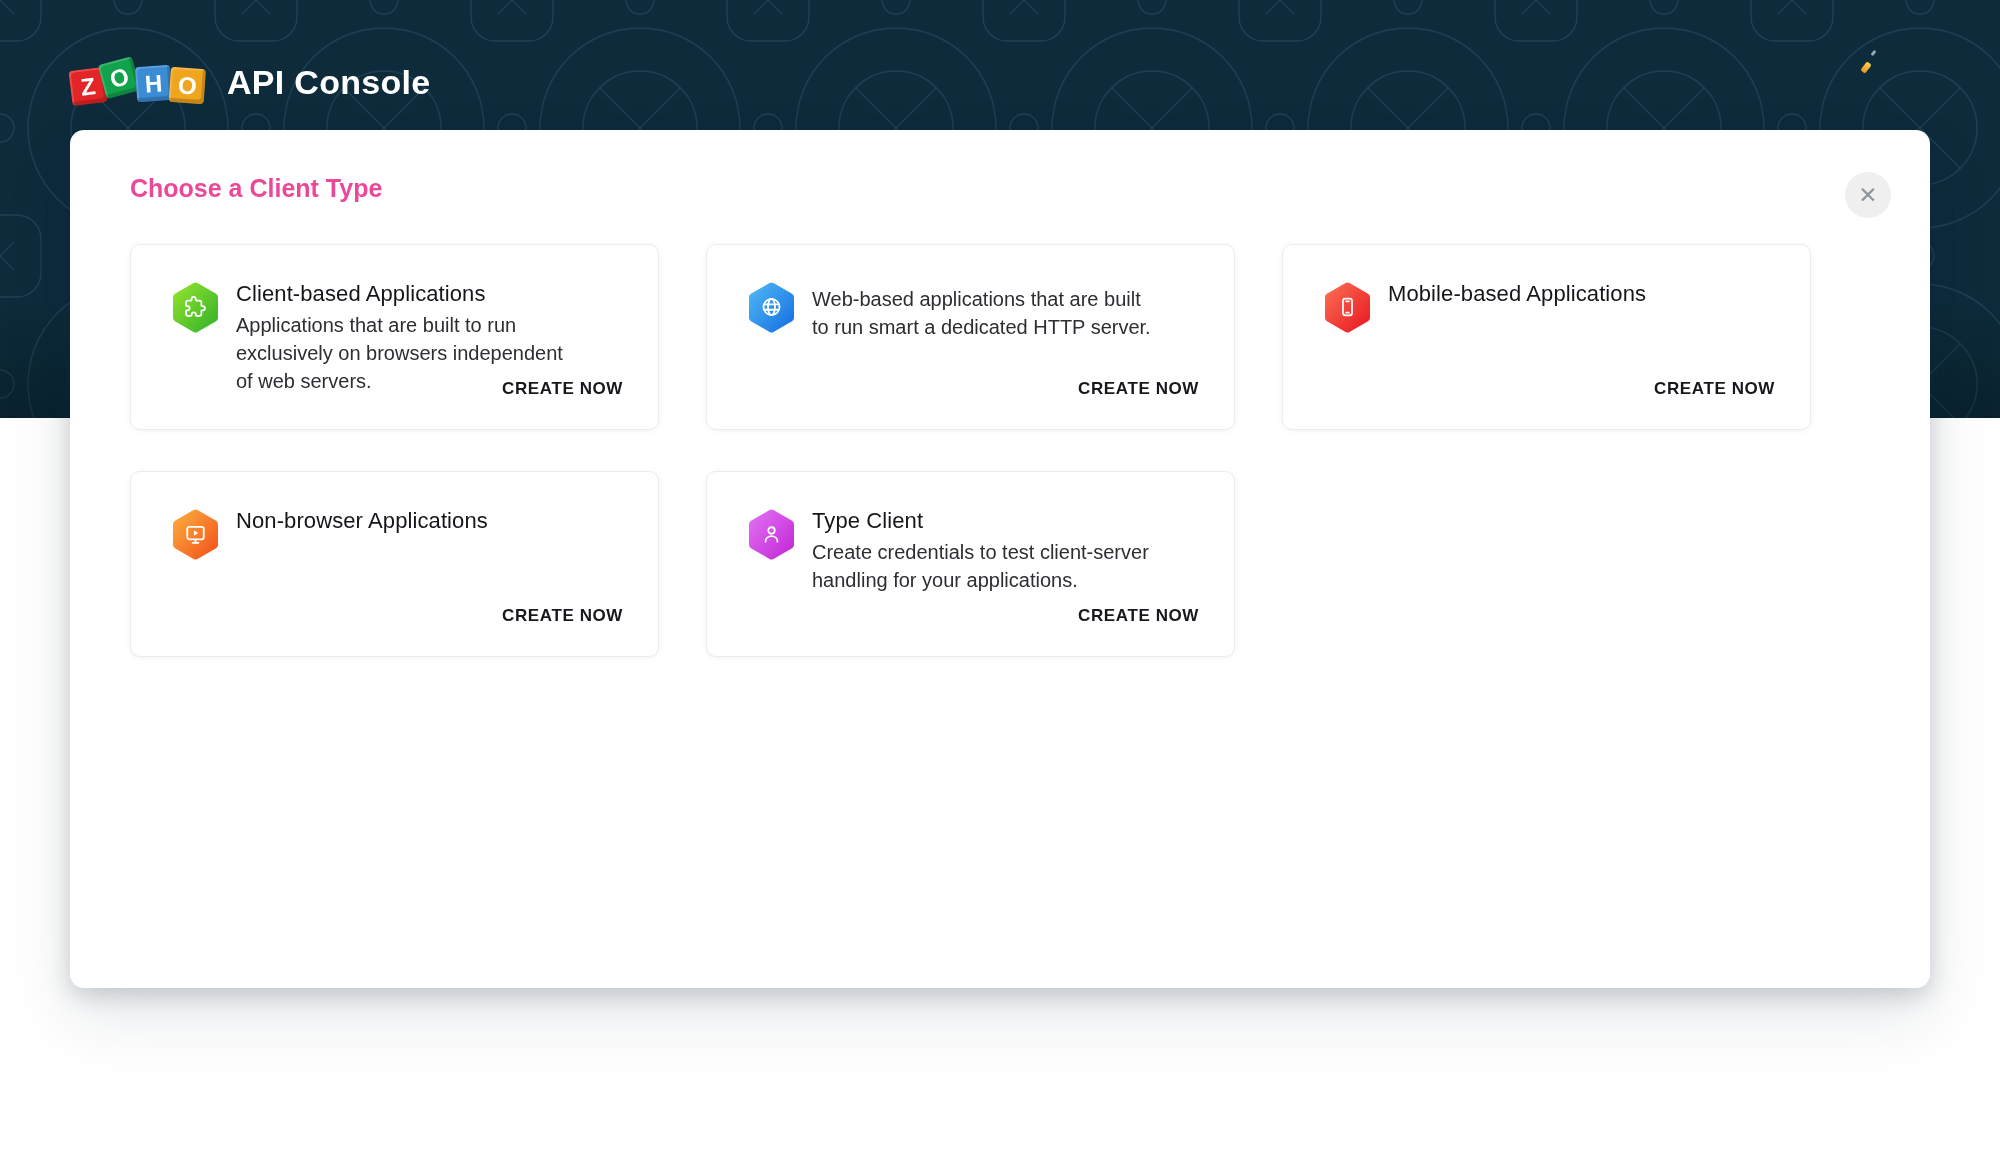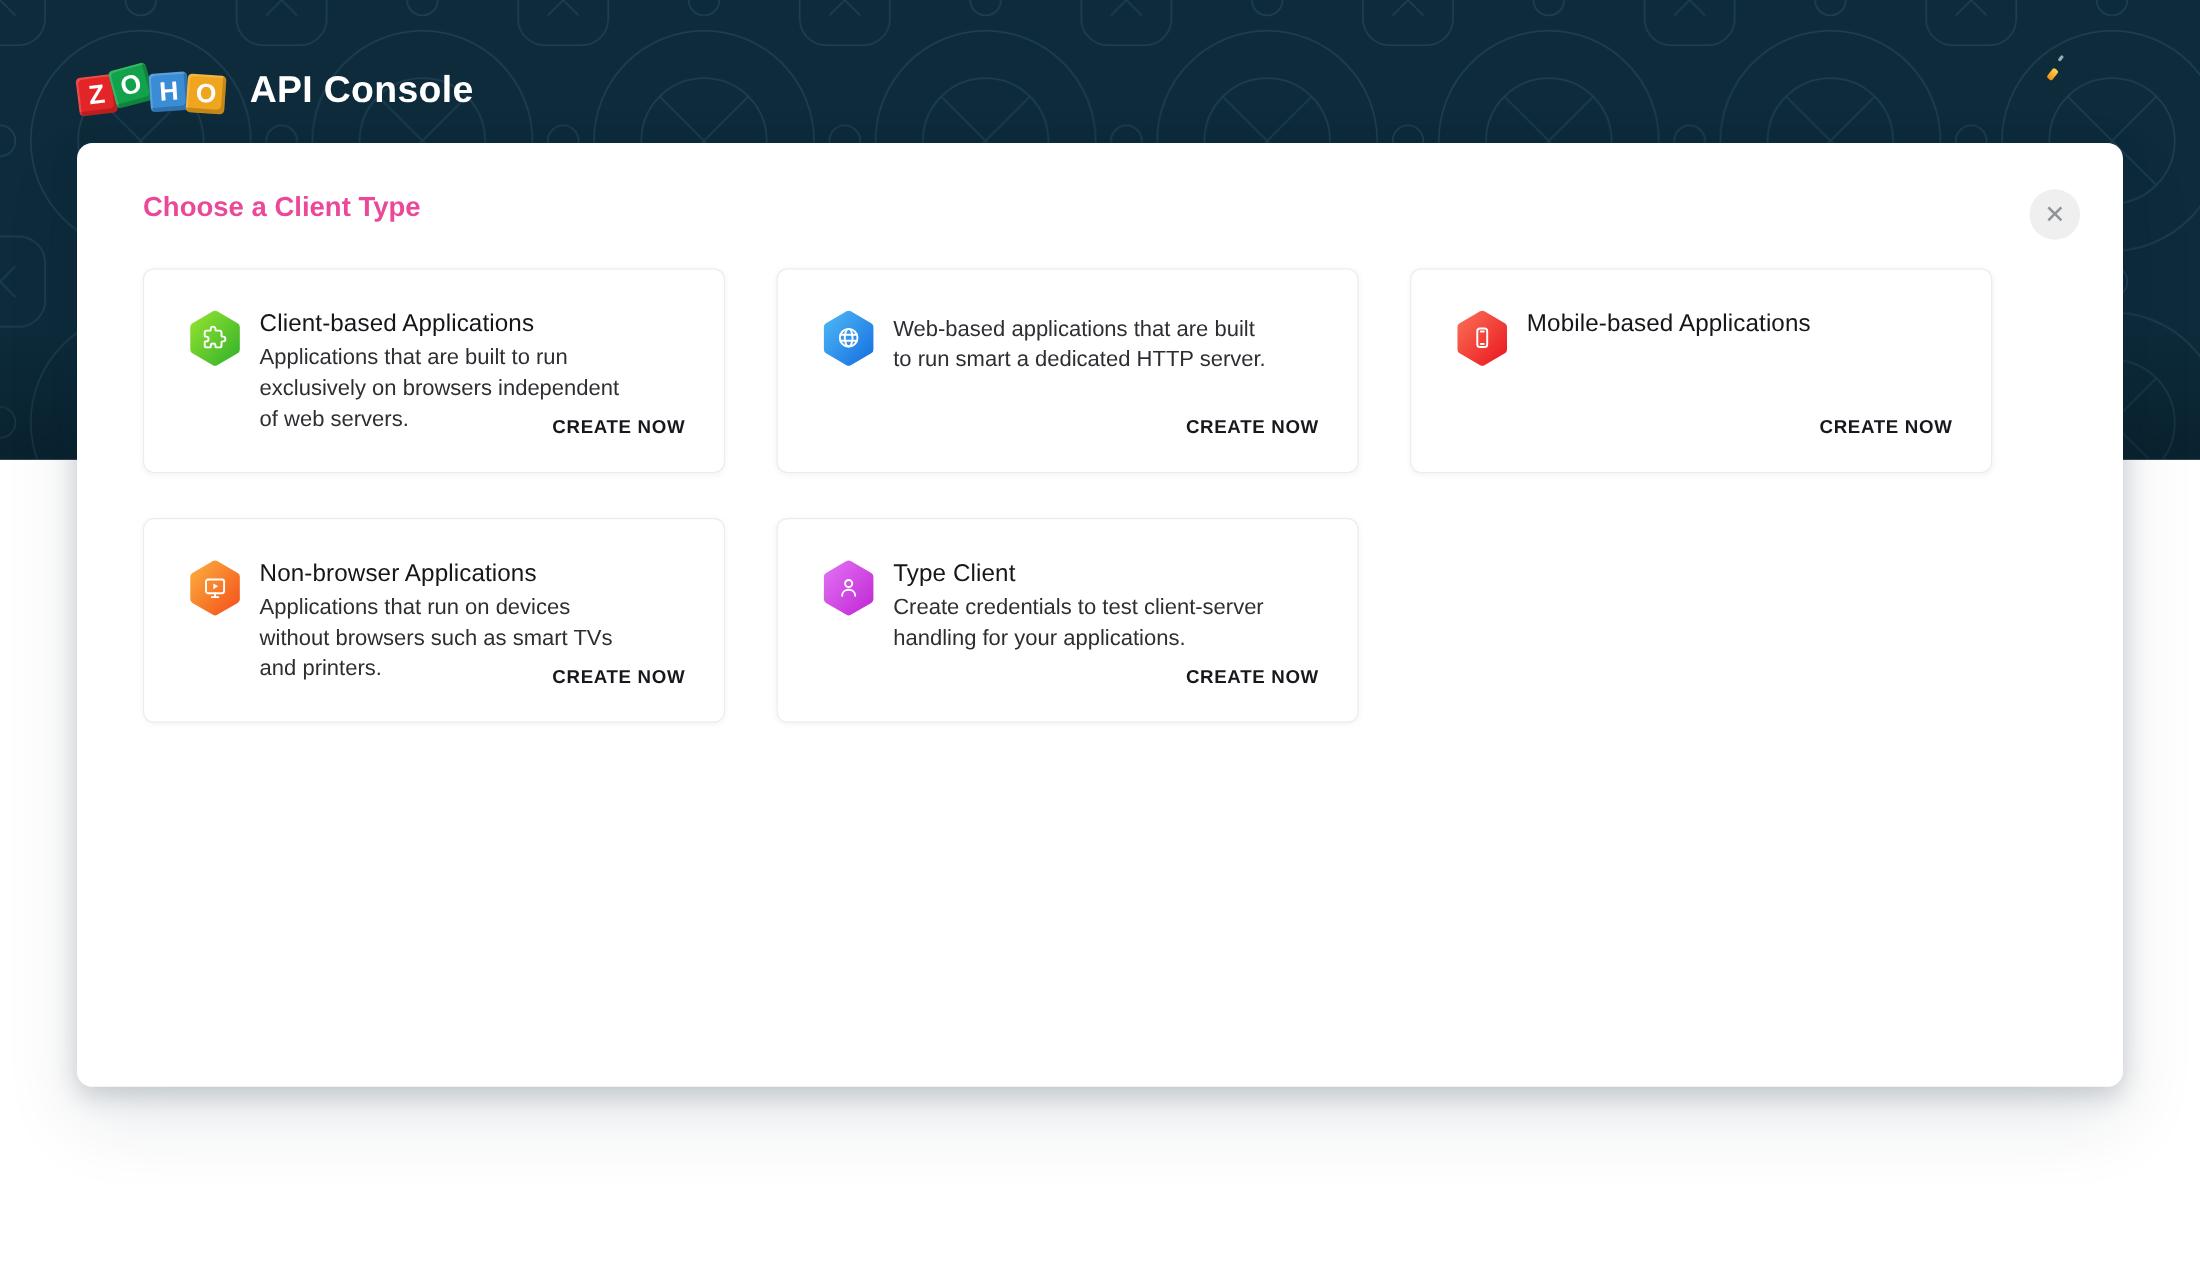--- a/index.html
+++ b/index.html
@@ -189,21 +189,20 @@
               <rect x="3.6" y="4.6" width="16.8" height="12.8" rx="2"></rect>
               <path d="M9 21h6"></path>
               <path d="M12 17.4v3.6"></path>
             </g>
             <path d="M10.4 8.3l4.4 2.7-4.4 2.7z" fill="#fff"></path>
           </svg>
         </svg>
       </span>
       <div class="card-body">
         <h3 class="card-title">Non-browser Applications</h3>
-        <p class="card-desc">Applications that run on devices without browsers such as smart TVs and printers.</p>
       </div>
       <a class="cta">CREATE NOW</a>
     </div>
 
     <div class="card">
       <span class="hex">
         <svg width="47" height="53" viewBox="0 0 48 53">
           <defs>
               <linearGradient id="g4" x1="0" y1="0" x2="1" y2="1">
             <stop offset="0" stop-color="#e06ef2"></stop>

